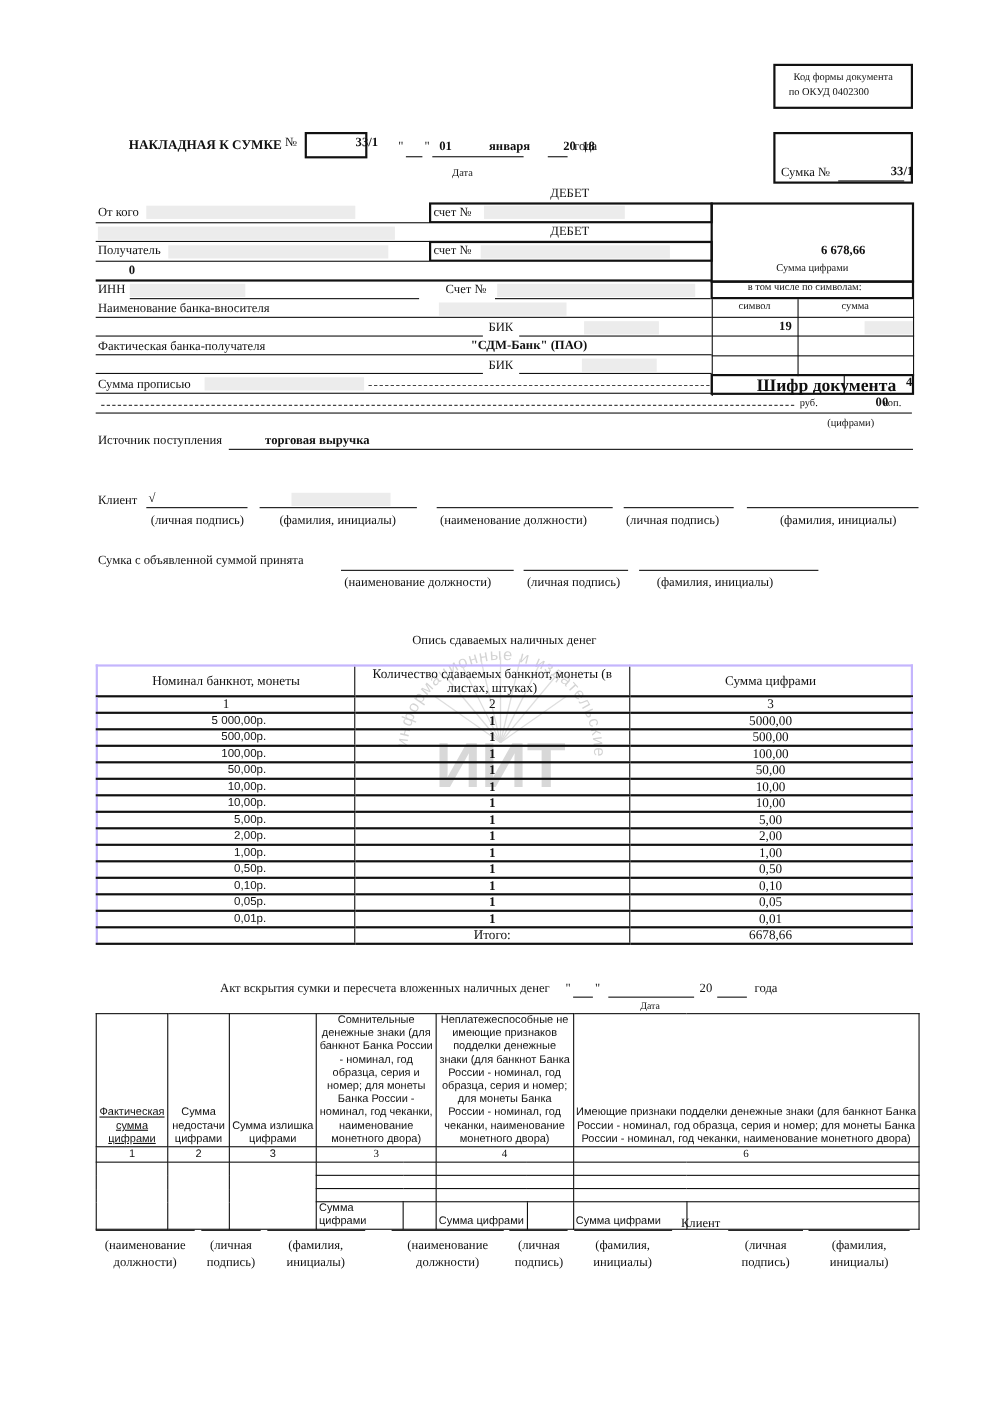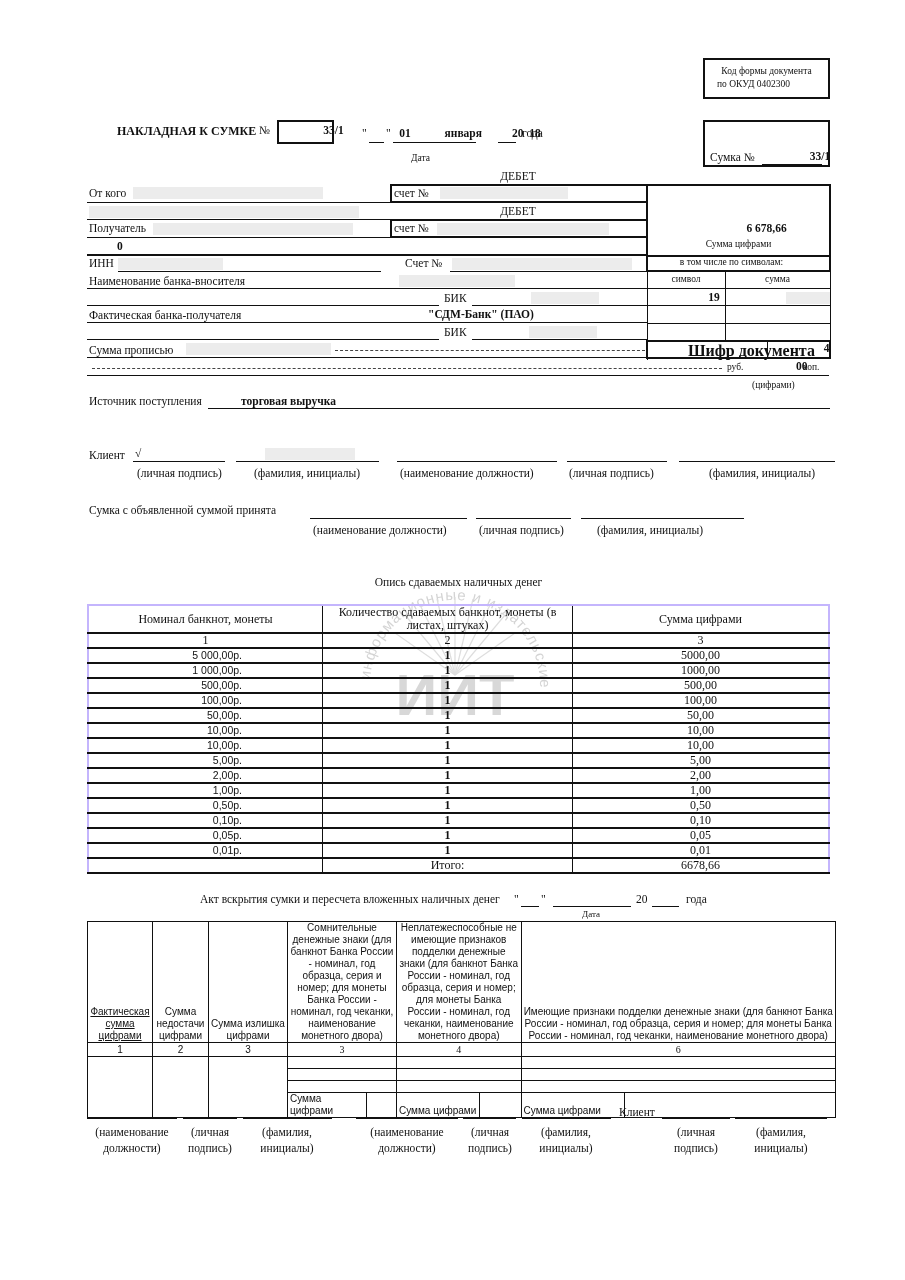--- a/index.html
+++ b/index.html
@@ -204,25 +204,20 @@
       <td class="c">1</td>
       <td class="c">2</td>
       <td class="c">3</td>
     </tr>
     <tr>
         <td class="nom">5 000,00р.</td>
         <td class="qty">1</td>
         <td class="sum">5000,00</td>
       </tr>
     <tr>
-        <td class="nom">1 000,00р.</td>
-        <td class="qty">1</td>
-        <td class="sum">1000,00</td>
-      </tr>
-    <tr>
         <td class="nom">500,00р.</td>
         <td class="qty">1</td>
         <td class="sum">500,00</td>
       </tr>
     <tr>
         <td class="nom">100,00р.</td>
         <td class="qty">1</td>
         <td class="sum">100,00</td>
       </tr>
     <tr>

